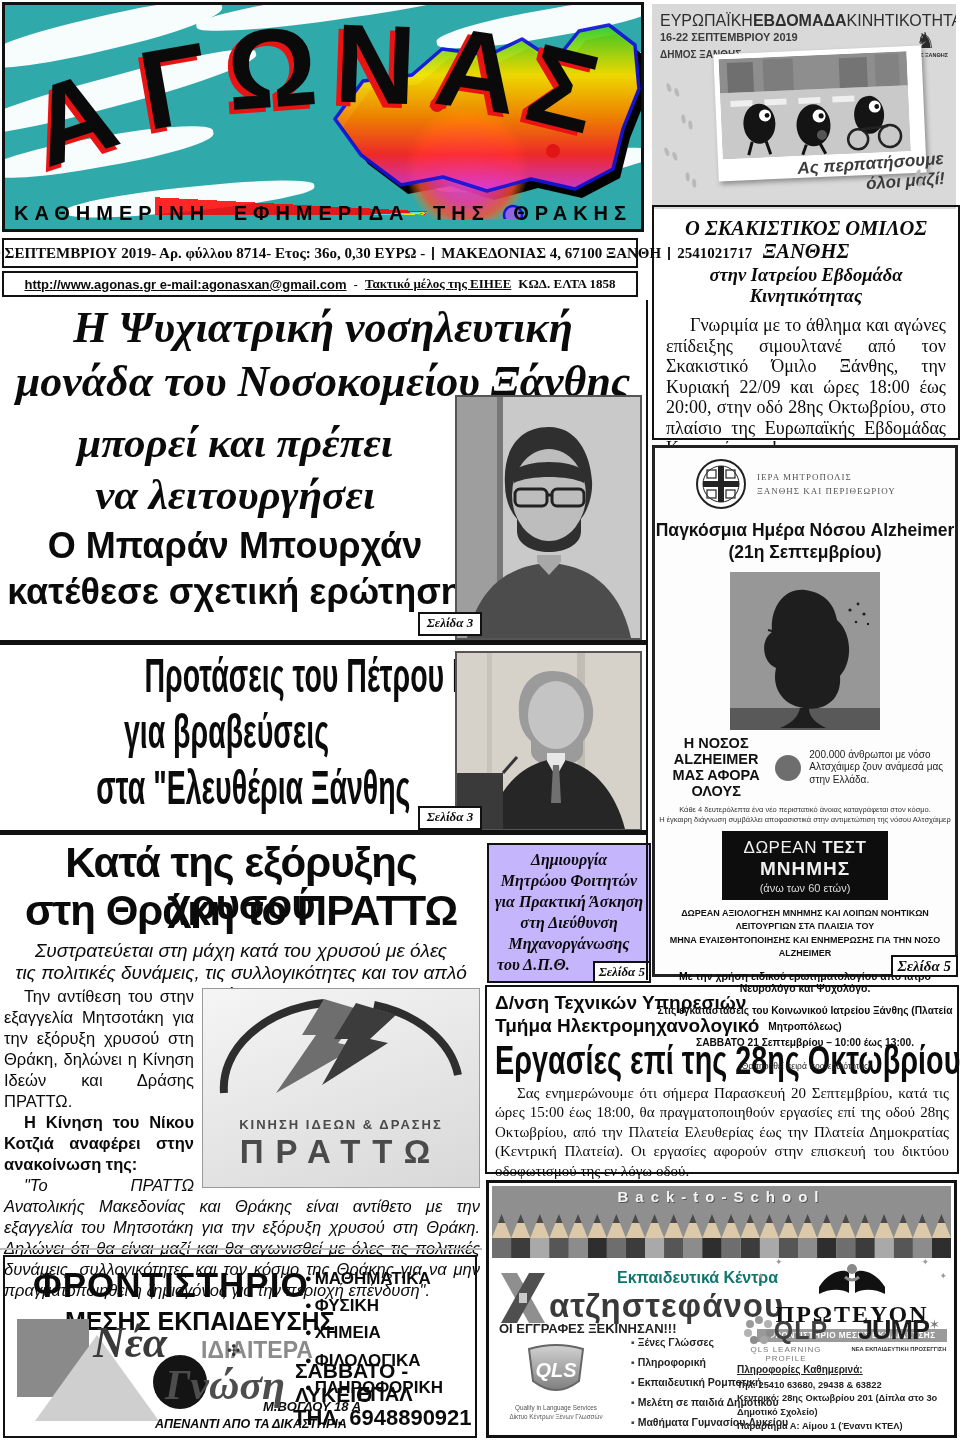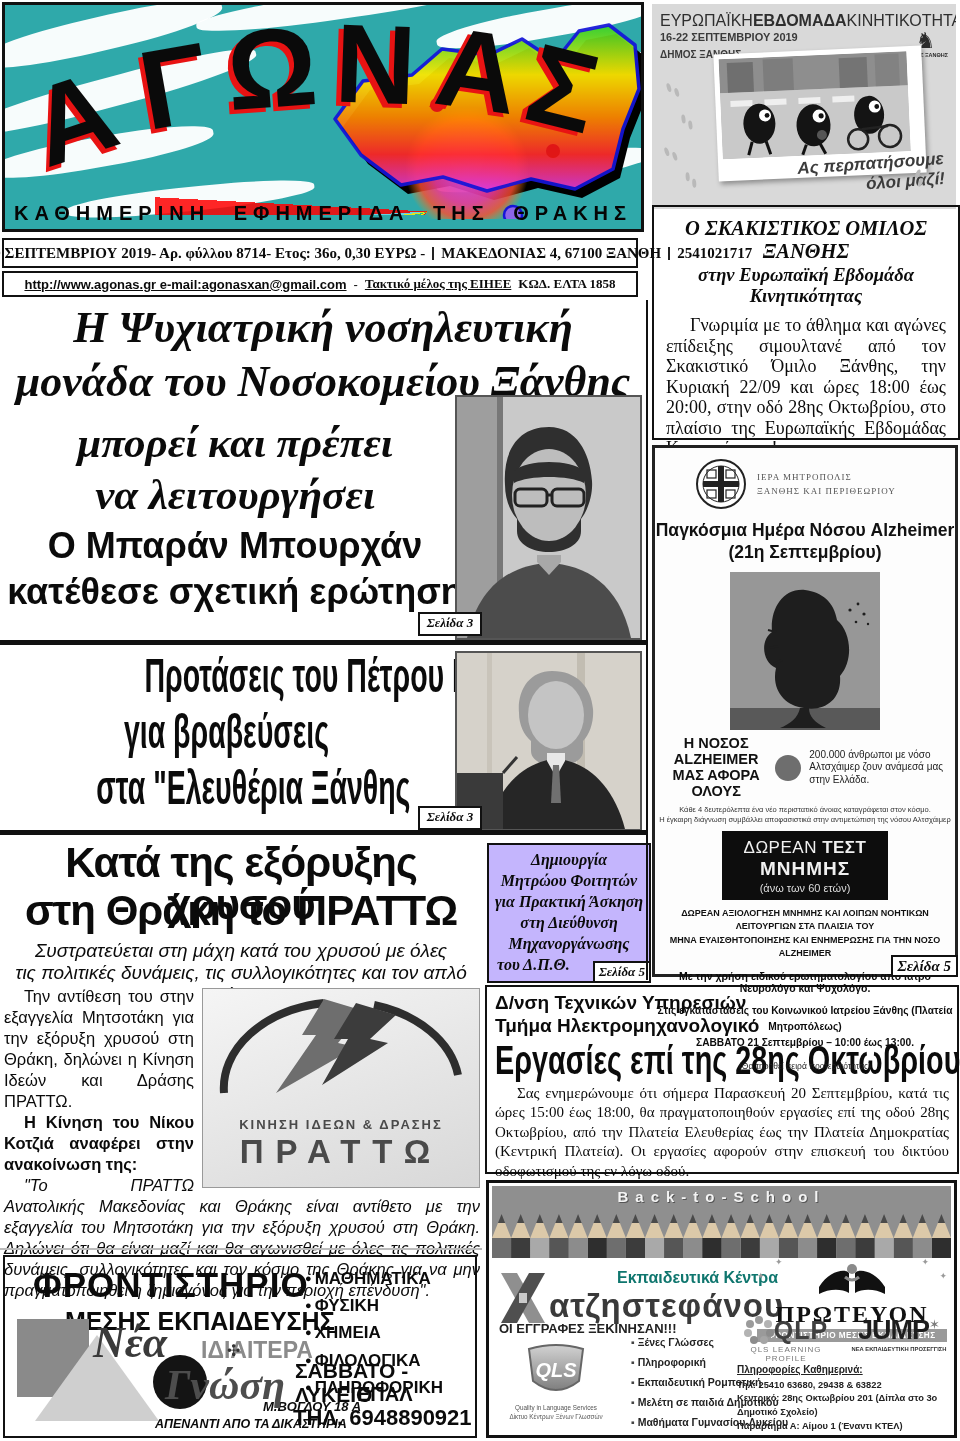--- a/index.html
+++ b/index.html
@@ -384,21 +384,21 @@
     </div>
     <span class="fp" style="left:16px;top:78px;transform:rotate(-18deg);"></span>
     <span class="fp" style="left:30px;top:110px;transform:rotate(-8deg);"></span>
     <span class="fp" style="left:14px;top:142px;transform:rotate(-20deg);"></span>
     <span class="fp" style="left:34px;top:168px;transform:rotate(-5deg);"></span>
     <span class="fp" style="left:262px;top:166px;transform:rotate(24deg);"></span>
   </div>
 
   <div class="abs" id="chess">
     <div class="chess-t1">Ο ΣΚΑΚΙΣΤΙΚΟΣ ΟΜΙΛΟΣ ΞΑΝΘΗΣ</div>
-    <div class="chess-t2">στην Ευρωπαϊκή Εβδομάδα Κινητικότητας</div>
+    <div class="chess-t2">στην Ιατρείου Εβδομάδα Κινητικότητας</div>
     <p>Γνωριμία με το άθλημα και αγώνες επίδειξης σιμουλτανέ  από τον Σκακιστικό Όμιλο Ξάνθης, την Κυριακή 22/09 και ώρες 18:00 έως 20:00, στην οδό 28ης Οκτωβρίου, στο πλαίσιο της Ευρωπαϊκής Εβδομάδας Κινητικότητας!</p>
     <p class="center">Σας περιμένουμε όλους, μικρούς και μεγάλους!</p>
     <p class="sig">Από το Σκακιστικό Ομιλο Ξάνθης</p>
   </div>
 
   <div class="abs" id="alzbox">
     <div class="churchrow">
       <svg width="52" height="52" viewBox="0 0 52 52">
         <circle cx="26" cy="26" r="24" fill="#fff" stroke="#222" stroke-width="2"></circle>
         <circle cx="26" cy="26" r="18" fill="none" stroke="#222" stroke-width="1"></circle>

